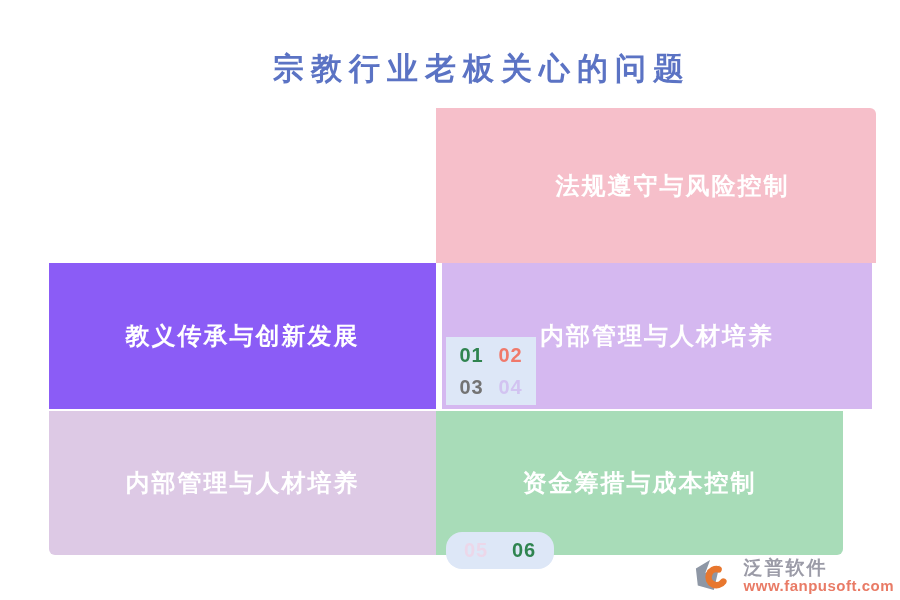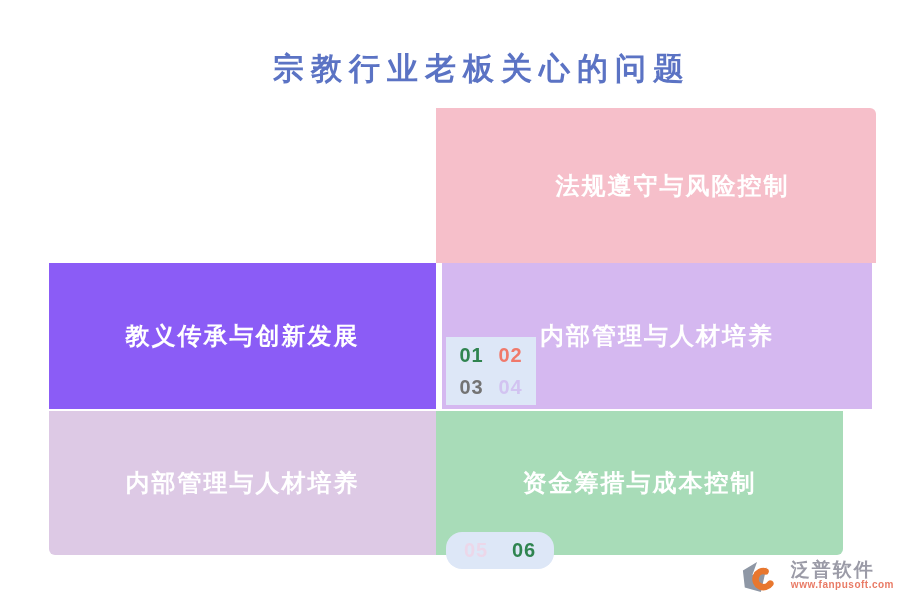--- a/index.html
+++ b/index.html
@@ -35,21 +35,21 @@
   }
   .badge-bottom{
     left:397px;top:404px;width:108px;height:37px;border-radius:16px;
     grid-template-columns:1fr 1fr;padding:0 6px;box-sizing:border-box;margin-top:20px;
   }
   .watermark{
     position:absolute;right:6px;bottom:6px;display:flex;align-items:flex-start;gap:16px;
   }
   .wm-text{display:flex;flex-direction:column;align-items:flex-start;line-height:1.05;}
   .wm-name{font-size:19px;font-weight:700;letter-spacing:2px;}
-  .wm-url{font-size:10px;font-weight:700;letter-spacing:0.5px;}
+  .wm-url{font-size:15px;font-weight:700;letter-spacing:0.5px;}
 </style>
 </head>
 <body>
 
 <h1 class="title" style="color: rgb(91, 115, 196);">宗教行业老板关心的问题</h1>
 
 <div class="board">
 
   <div class="panel p2" style="background-color: rgb(246, 191, 202); padding-left: 33px;">
     <span class="panel-label" style="color: rgb(255, 255, 255);">法规遵守与风险控制</span>

